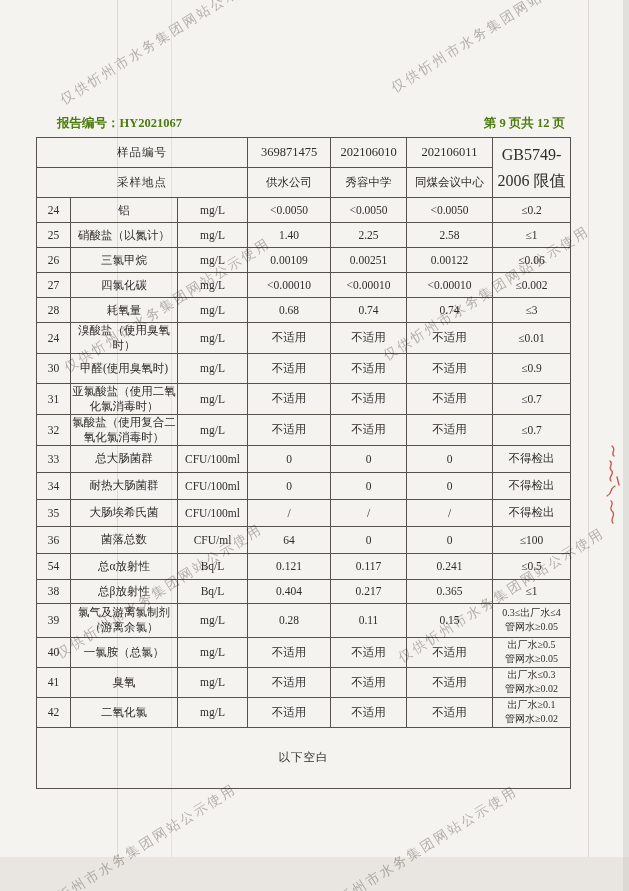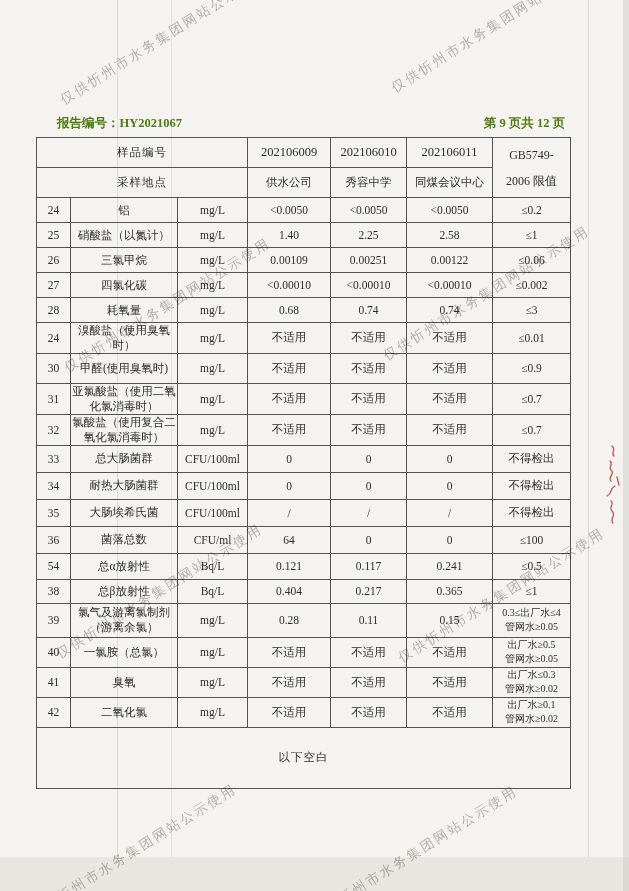--- a/index.html
+++ b/index.html
@@ -23,21 +23,21 @@
 
   
   table.report{position:absolute;left:36px;top:137px;width:534px;border-collapse:collapse;
                table-layout:fixed;z-index:2;color:#2f2d2a;}
   table.report td{border:1px solid #56524c;text-align:center;vertical-align:middle;
                   padding:0;font-size:11.5px;overflow:hidden;}
   .h-row td{font-size:12px;letter-spacing:1px;}
   .h-row .ids{font-size:12.5px;letter-spacing:0;}
   .h-row .loc{font-size:11.5px;letter-spacing:0;}
   .h-label{letter-spacing:3px;}
-  td.c-gb div{font-size:12px;line-height:26px;letter-spacing:0;}
+  td.c-gb div{font-size:16px;line-height:26px;letter-spacing:0;}
   td.c-no{font-size:12px;}
   td.c-name{text-align:left;padding-left:8px;padding-right:5px;font-size:11px;line-height:1.3;}
   td.c-unit{font-size:10.5px;}
   td.c-val{font-size:11.5px;}
   td.c-limit{font-size:11.5px;}
   td.c-limit.two-line div{font-size:10px;line-height:1.45;letter-spacing:0;}
   td.c-blank{text-align:left;vertical-align:top;padding:13px 0 0 19px;font-size:11.5px;letter-spacing:1px;}
 
   
   .wm{position:absolute;white-space:nowrap;font-size:13.5px;letter-spacing:2.5px;
@@ -77,21 +77,21 @@
         <col style="width:107px">
         <col style="width:70px">
       <col style="width:83px">
         <col style="width:76px">
         <col style="width:86px">
         <col style="width:78px">
     </colgroup>
     <tbody>
       <tr class="h-row" style="height:30px">
         <td colspan="3" class="h-label">样品编号</td>
-        <td class="ids">202106009</td>
+        <td class="ids">369871475</td>
         <td class="ids">202106010</td>
         <td class="ids">202106011</td>
         <td class="c-gb" rowspan="2">
           <div>GB5749-</div>
           <div>2006 限值</div>
         </td>
       </tr>
       <tr class="h-row" style="height:30px">
         <td colspan="3" class="h-label">采样地点</td>
         <td class="loc">供水公司</td>

